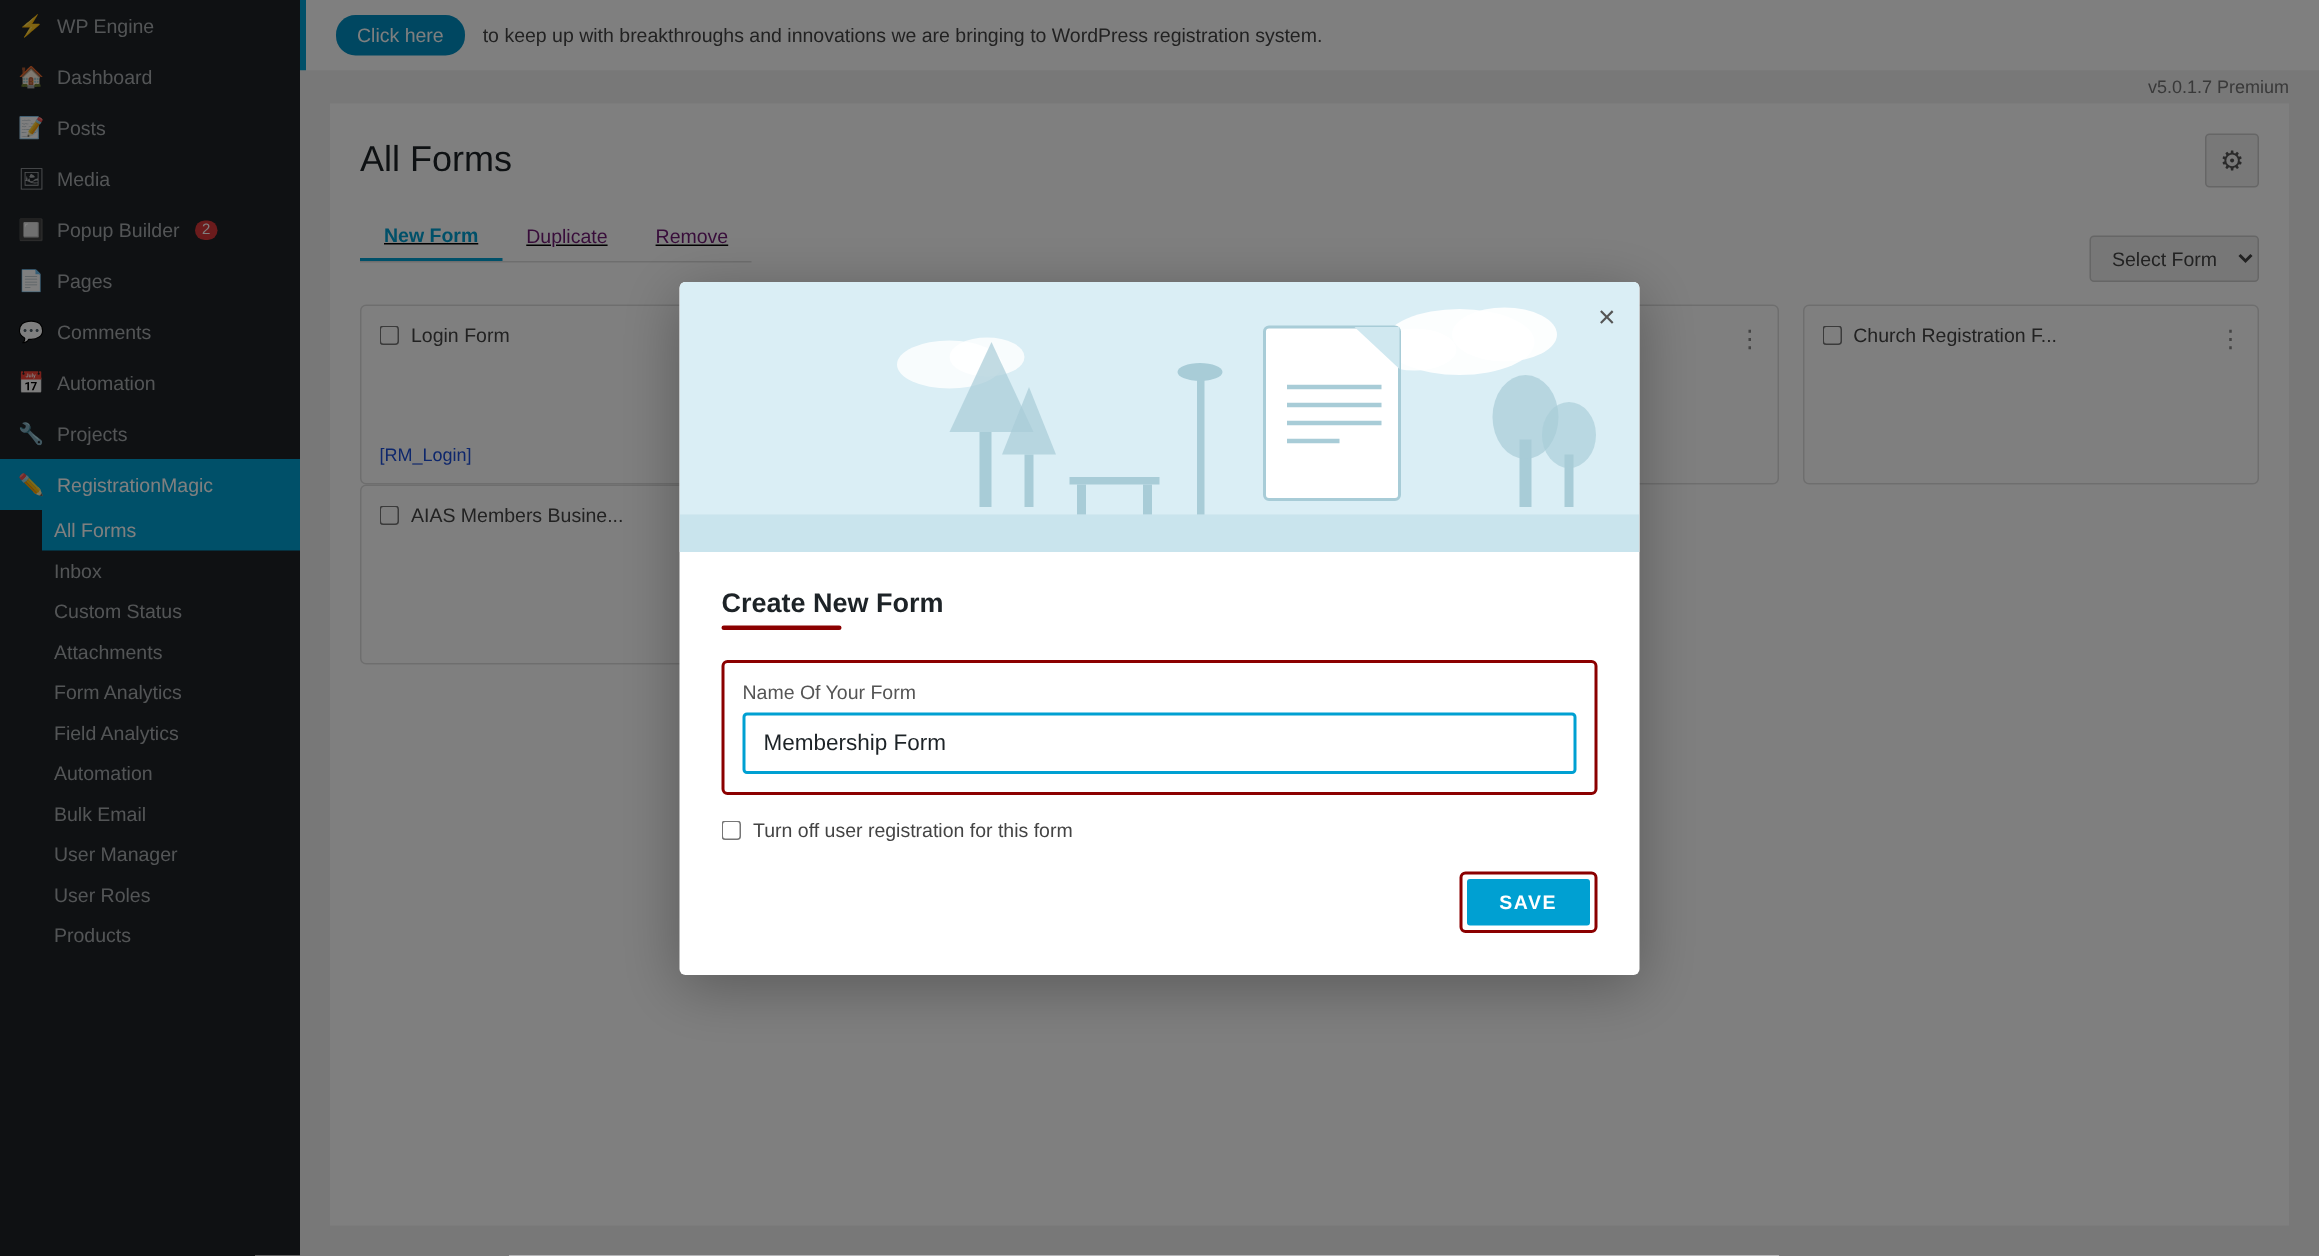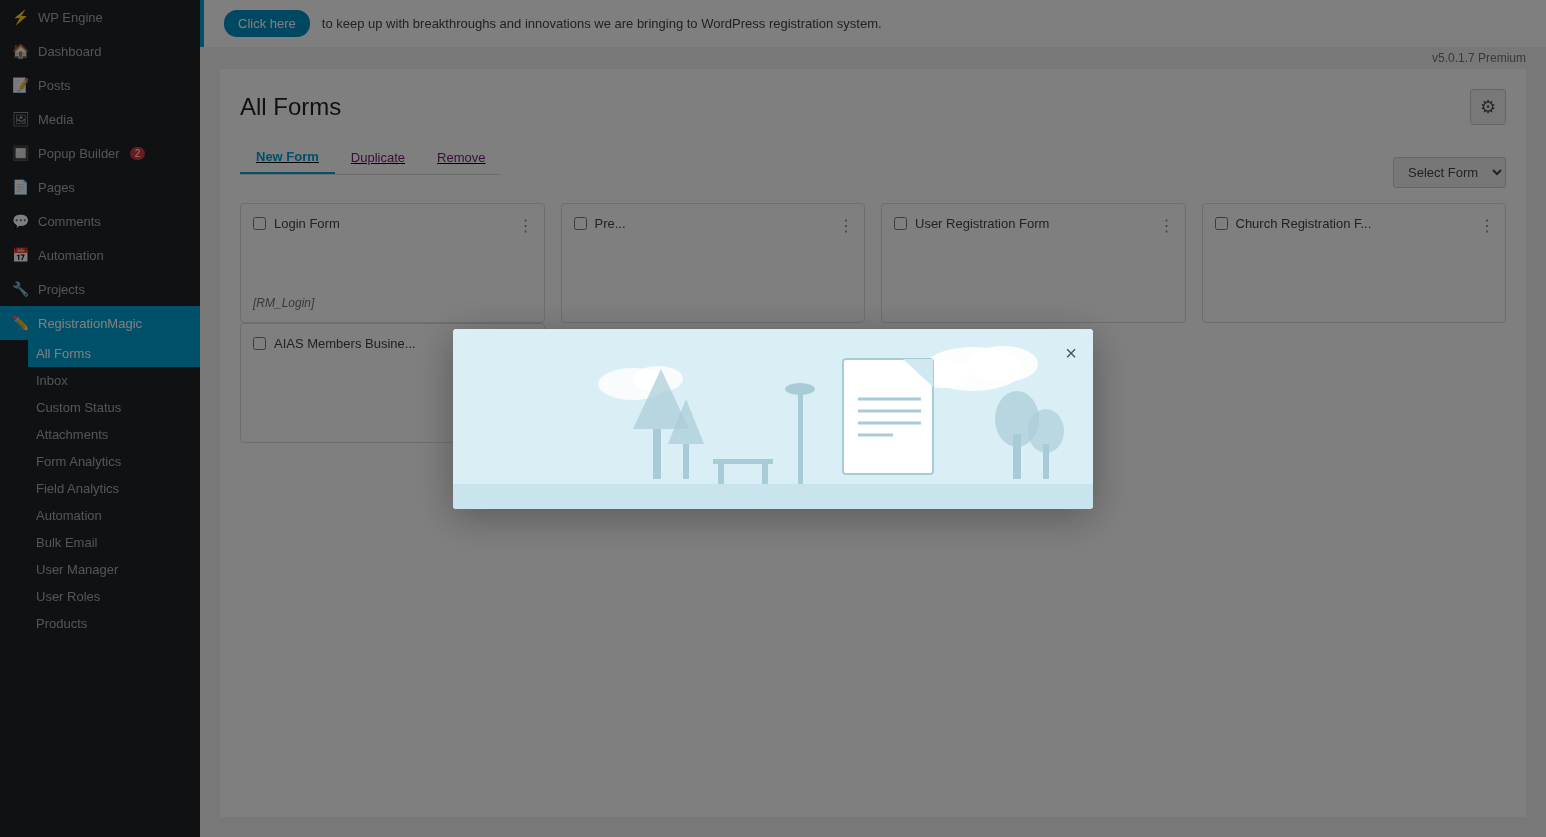--- a/index.html
+++ b/index.html
@@ -393,21 +393,21 @@
         </select>
       </div>
     </div>
 
     <div class="forms-grid">
       <div class="form-card">
         <div class="form-card-header">
           <input type="checkbox" style="">
           <span>Login Form</span>
         </div>
-        <div style="margin-top:auto; font-size:12px; color:#737373; padding-top:40px;font-style:italic;">[RM_Login]</div>
+        <div style="margin-top:auto; font-size:12px; color:#1d4ed8; padding-top:40px;">[RM_Login]</div>
         <span class="form-card-dots">⋮</span>
       </div>
       <div class="form-card">
         <div class="form-card-header">
           <input type="checkbox" style="">
           <span>Pre...</span>
         </div>
         <span class="form-card-dots">⋮</span>
       </div>
       <div class="form-card">
@@ -473,14 +473,34 @@
         <line x1="405" y1="94" x2="468" y2="94" stroke="#a8ccd7" stroke-width="3"></line>
         <line x1="405" y1="106" x2="440" y2="106" stroke="#a8ccd7" stroke-width="3"></line>
 
         <rect x="0" y="155" width="640" height="25" fill="#b8d9e5" opacity="0.5"></rect>
 
         <rect x="345" y="60" width="5" height="95" fill="#a8ccd7"></rect>
         <ellipse cx="347" cy="60" rx="15" ry="6" fill="#a8ccd7"></ellipse>
       </svg>
     </div>
 
+    <div class="modal-body">
+      <div class="modal-title">Create New Form</div>
+      <div class="modal-title-underline"></div>
+
+      <div class="field-group">
+        <div class="field-label">Name Of Your Form</div>
+        <input type="text" class="field-input" value="Membership Form" style="">
+      </div>
+
+      <div class="checkbox-row">
+        <input type="checkbox" style="">
+        <label>Turn off user registration for this form</label>
+      </div>
+
+      <div class="modal-footer">
+        <div class="save-btn-wrap">
+          <button class="save-btn">SAVE</button>
+        </div>
+      </div>
+    </div>
   </div>
 </div>
 
 </body></html>

